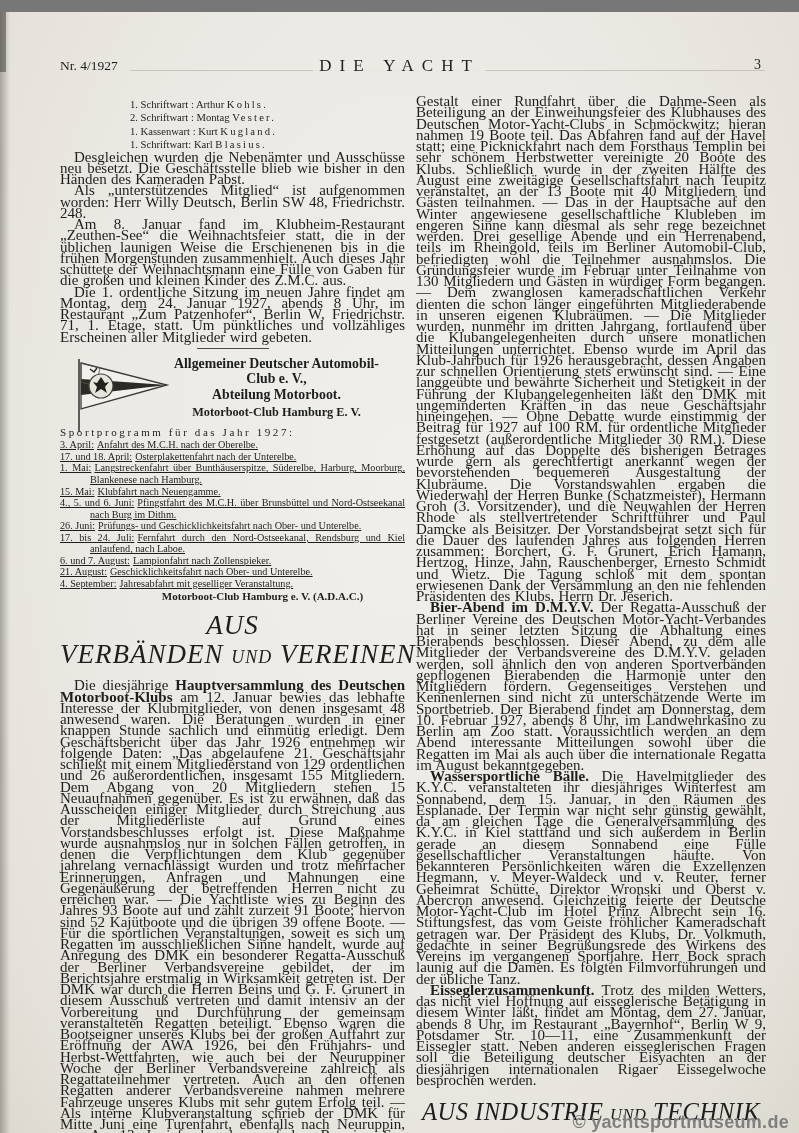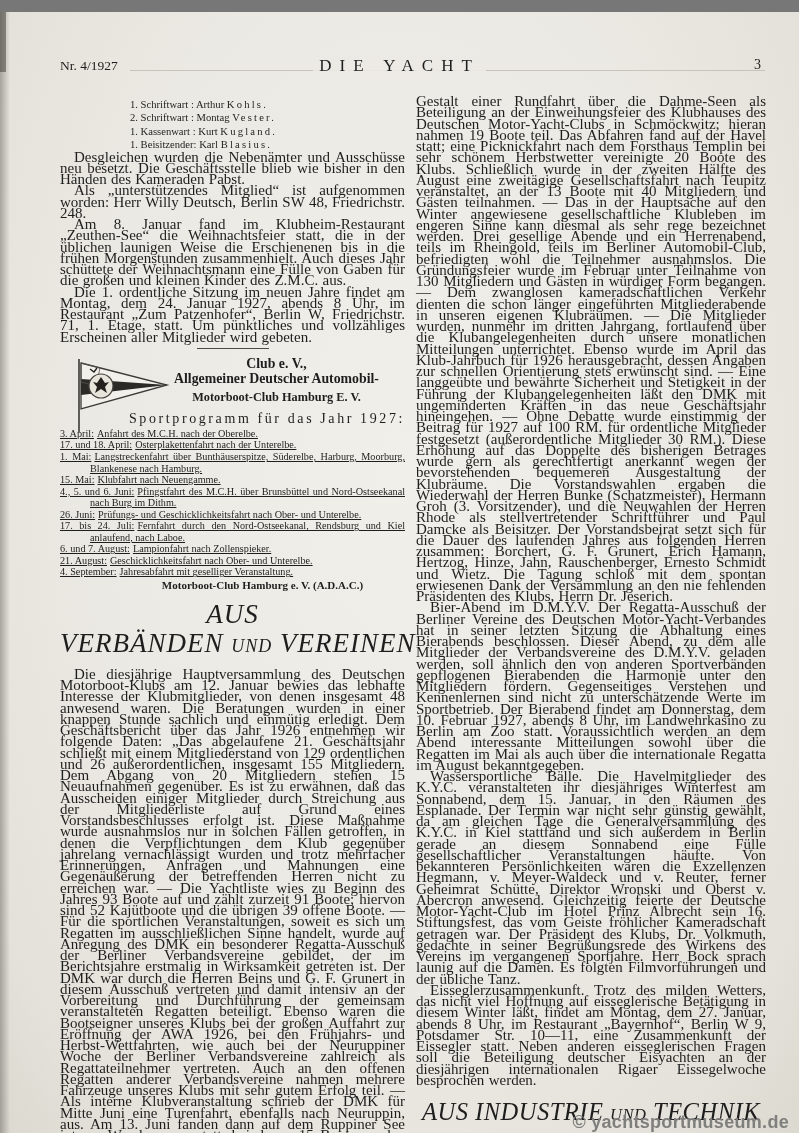--- a/index.html
+++ b/index.html
@@ -29,35 +29,35 @@
   
   .officers{margin-left:70px;font-size:10.6px;line-height:13.4px;white-space:nowrap;}
   .lname{letter-spacing:2.2px;}
   
   .short-rule{width:72px;height:1px;background:#4a4a46;margin:5px auto 7px auto;}
   
   .club-box{position:relative;margin-top:2px;}
   .club-flag{position:absolute;left:10px;top:0;}
   .club-head{margin-left:88px;text-align:center;font-weight:bold;font-size:13.8px;line-height:15.5px;}
   .club-sub{margin-left:88px;text-align:center;font-weight:bold;font-size:12.3px;margin-top:3px;}
-  .prog-title{text-align:right;font-size:14px;letter-spacing:2.6px;margin-top:6px;}
+  .prog-title{text-align:left;font-size:11px;letter-spacing:2.6px;margin-top:6px;}
   .prog{font-size:10.2px;line-height:11.55px;margin-top:1px;}
   .prog-item{padding-left:30px;text-indent:-30px;text-align:justify;text-decoration:underline;}
   .prog-date{padding-right:3px;}
   .club-sig{text-align:center;font-weight:bold;font-size:11px;margin:1px 0 0 60px;}
   
   .sec-head{font-style:italic;text-align:center;letter-spacing:1px;margin-top:10px;}
   .sec-head .l1{font-size:27px;line-height:27px;}
   .sec-head .l2{font-size:27px;line-height:30px;white-space:nowrap;text-align:center;}
   .sec-head .und{font-size:18px;}
   .sec-head2{font-style:italic;text-align:center;font-size:24.5px;line-height:28px;
     letter-spacing:.5px;margin:12px 0 6px 0;white-space:nowrap;}
   .sec-head2 .und{font-size:16.5px;}
   .after-head{margin-top:8px;}
-  b.lead{font-weight:normal;}
+  b.lead{font-weight:bold;}
   
   .watermark{position:absolute;right:10px;bottom:12px;
     font-family:"Liberation Sans","DejaVu Sans",sans-serif;font-weight:bold;
     font-size:18px;color:#7f7f7e;letter-spacing:.3px;}
 </style>
 </head>
 <body>
 
 <div class="page">
   <div class="edge-left"></div>
@@ -67,21 +67,21 @@
   <div class="hdr-issue">Nr. 4/1927</div>
   <div class="hdr-title"><span>DIE YACHT</span></div>
   <div class="hdr-page">3</div>
 
   <div class="col col-left">
 
     <div class="officers">
       <div><span>1.</span> <span>Schriftwart :</span> <span>Arthur</span> <span class="lname">Kohls.</span></div>
       <div><span>2.</span> <span>Schriftwart :</span> <span>Montag</span> <span class="lname">Vester.</span></div>
       <div><span>1.</span> <span>Kassenwart :</span> <span>Kurt</span> <span class="lname">Kugland.</span></div>
-      <div><span>1.</span> <span>Beisitzender:</span> <span>Karl</span> <span class="lname">Blasius.</span></div>
+      <div><span>1.</span> <span>Schriftwart:</span> <span>Karl</span> <span class="lname">Blasius.</span></div>
     </div>
 
     <div class="bt">
       <p>Desgleichen wurden die Nebenämter und Ausschüsse neu besetzt. Die Geschäftsstelle blieb wie bisher in den Händen des Kameraden Pabst.</p>
       <p>Als „unterstützendes Mitglied“ ist aufgenommen worden: Herr Willy Deutsch, Berlin SW 48, Friedrichstr. 248.</p>
       <p>Am 8. Januar fand im Klubheim-Restaurant „Zeuthen-See“ die Weihnachtsfeier statt, die in der üblichen launigen Weise die Erschienenen bis in die frühen Morgenstunden zusammenhielt. Auch dieses Jahr schüttete der Weihnachtsmann eine Fülle von Gaben für die großen und kleinen Kinder des Z.M.C. aus.</p>
       <p>Die 1. ordentliche Sitzung im neuen Jahre findet am Montag, dem 24. Januar 1927, abends 8 Uhr, im Restaurant „Zum Patzenhofer“, Berlin W, Friedrichstr. 71, 1. Etage, statt. Um pünktliches und vollzähliges Erscheinen aller Mitglieder wird gebeten.</p>
     </div>
 
     <div class="short-rule"></div>
@@ -90,22 +90,23 @@
       <svg class="club-flag" width="100" height="78" viewBox="0 0 100 78">
         <line x1="9" y1="3" x2="9" y2="76" stroke="#3a3a36" stroke-width="1.6"></line>
         <polygon points="11,7 97,29 11,53" fill="#f2f0ea" stroke="#3a3a36" stroke-width="1.3"></polygon>
         <polygon points="11,23 97,29 11,39" fill="#2b2a27"></polygon>
         <polygon points="11,7 30,12 26,30 11,26" fill="none" stroke="#55534d" stroke-width="0.8"></polygon>
         <circle cx="31" cy="30" r="12" fill="#e7e4dc" stroke="#44423d" stroke-width="1.2"></circle>
         <path d="M31 21 L27 27 L23 26 L27 31 L25 37 L31 33 L37 37 L35 31 L39 26 L35 27 Z" fill="#22211e"></path>
         <path d="M20 13 l4 3 l3 -4" fill="none" stroke="#22211e" stroke-width="1.4"></path>
       </svg>
       <div class="club-head">
+        <div>Allgemeiner Deutscher Automobil-</div>
         <div>Club e. V.,</div>
-        <div>Allgemeiner Deutscher Automobil-</div>
+        <div>Abteilung Motorboot.</div>
       </div>
       <div class="club-sub">Motorboot-Club Hamburg E. V.</div>
       <div class="prog-title">Sportprogramm für das Jahr 1927:</div>
       <div class="prog">
         <div class="prog-item"><span class="prog-date">3. April:</span><span>Anfahrt des M.C.H. nach der Oberelbe.</span></div>
         <div class="prog-item"><span class="prog-date">17. und 18. April:</span><span>Osterplakettenfahrt nach der Unterelbe.</span></div>
         <div class="prog-item"><span class="prog-date">1. Mai:</span><span>Langstreckenfahrt über Bunthäuserspitze, Süderelbe, Harburg, Moorburg, Blankenese nach Hamburg.</span></div>
         <div class="prog-item"><span class="prog-date">15. Mai:</span><span>Klubfahrt nach Neuengamme.</span></div>
         <div class="prog-item"><span class="prog-date">4., 5. und 6. Juni:</span><span>Pfingstfahrt des M.C.H. über Brunsbüttel und Nord-Ostseekanal nach Burg im Dithm.</span></div>
         <div class="prog-item"><span class="prog-date">26. Juni:</span><span>Prüfungs- und Geschicklichkeitsfahrt nach Ober- und Unterelbe.</span></div>

